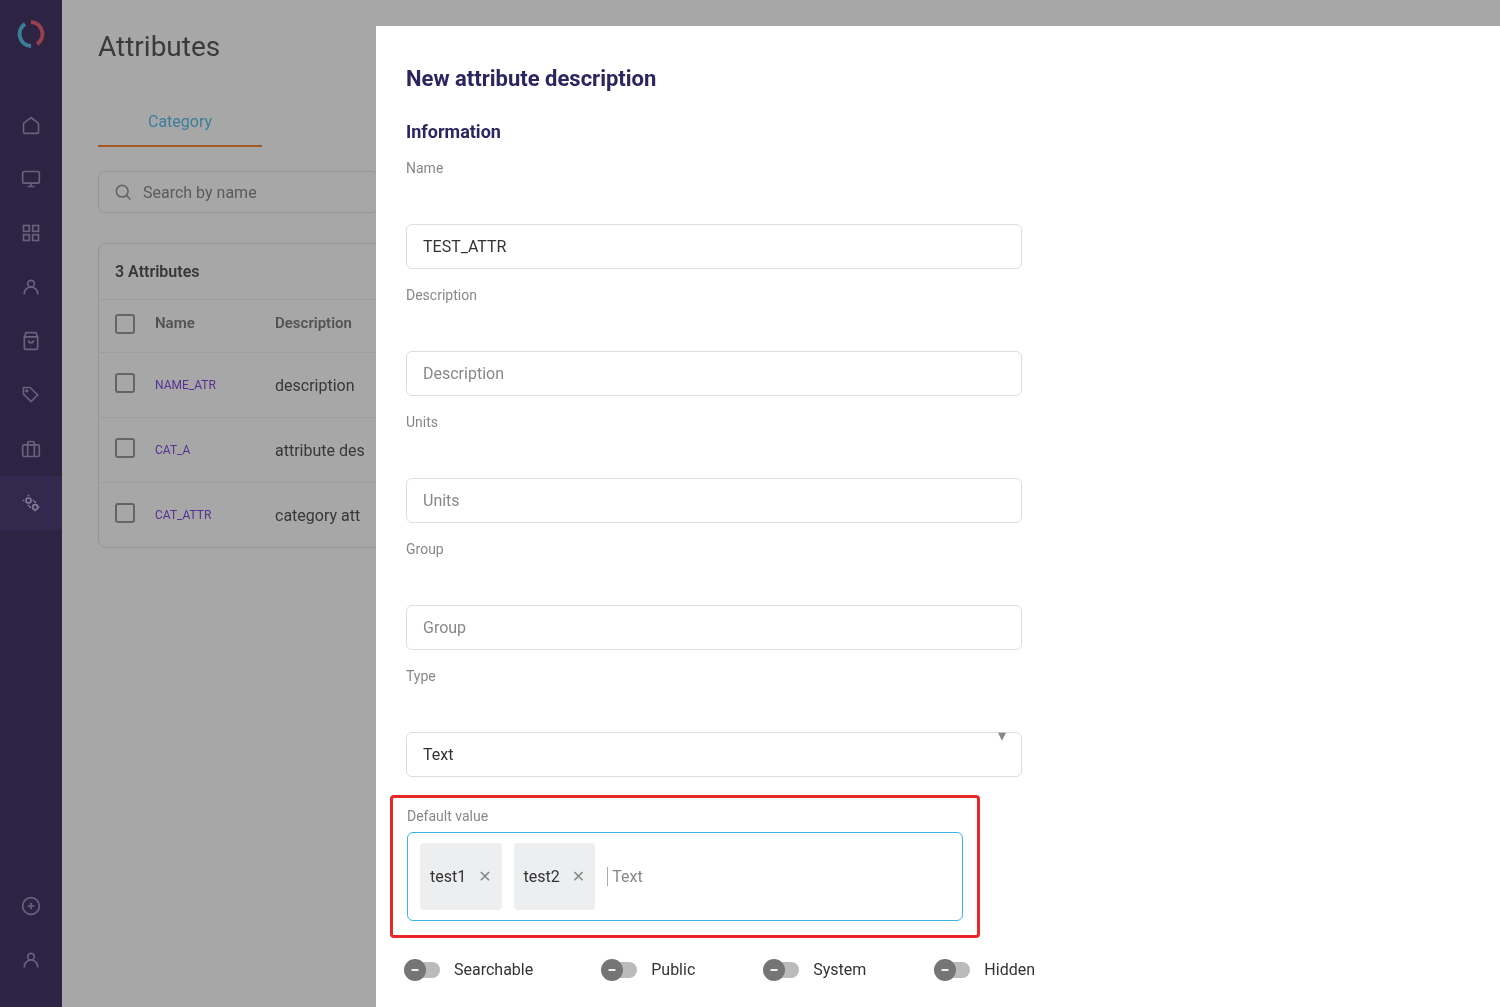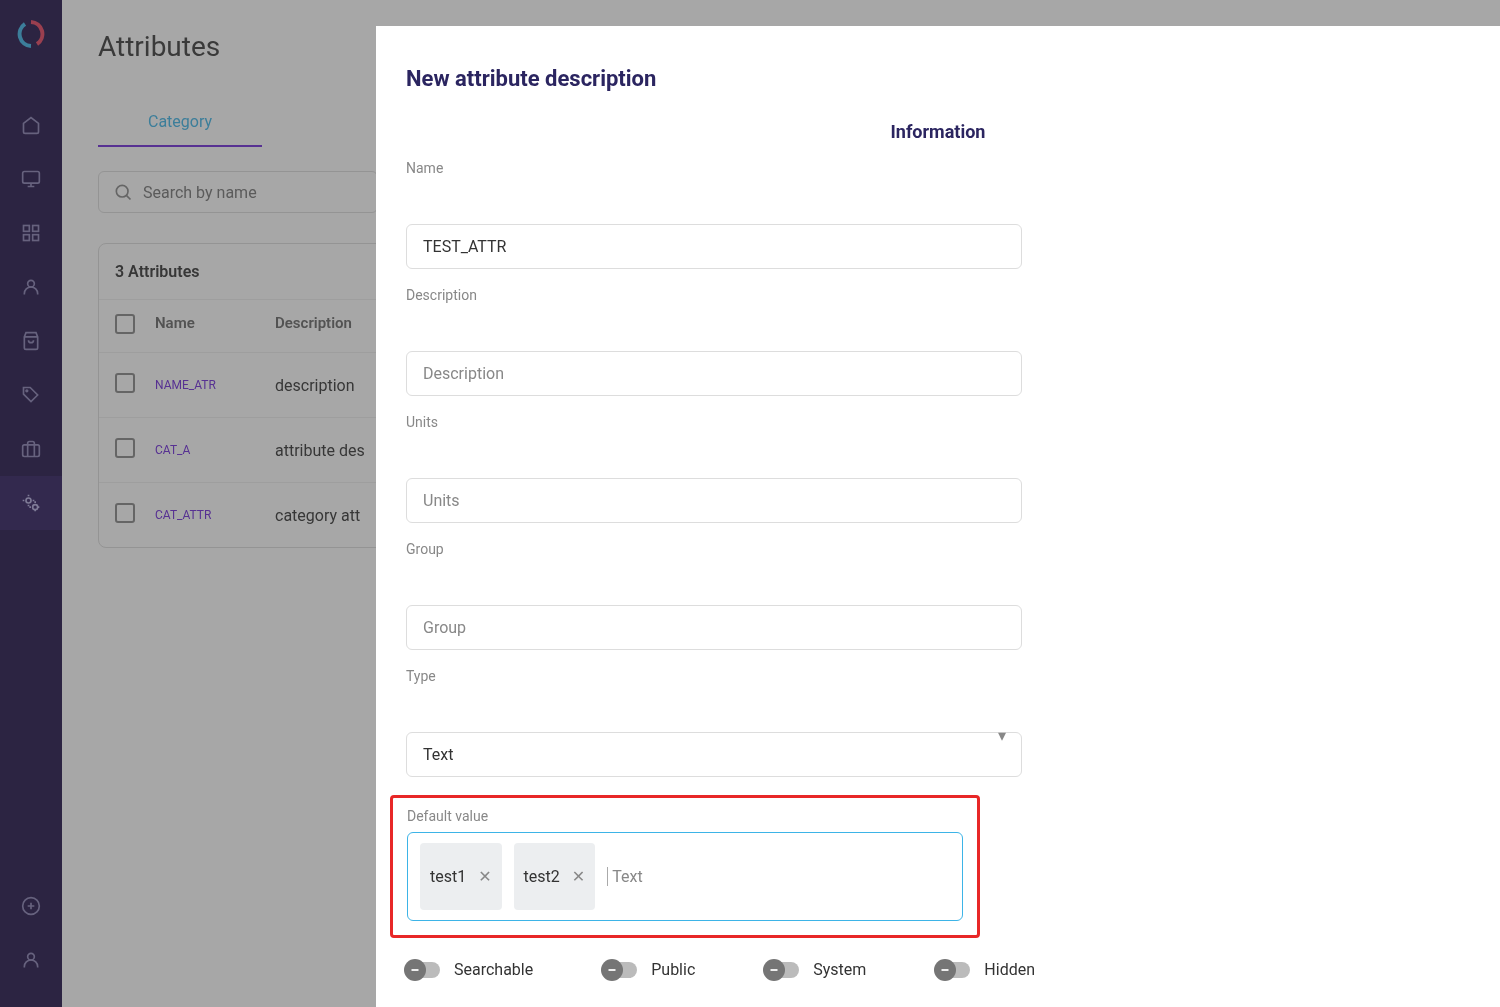--- a/index.html
+++ b/index.html
@@ -8,41 +8,41 @@
 .sidebar { position: absolute; left: 0; top: 0; width: 62px; height: 100%; background: #1f1147; display: flex; flex-direction: column; align-items: center; padding-top: 20px; z-index: 10; }
 .sidebar .logo { width: 28px; height: 28px; margin-bottom: 50px; }
 .sidebar .nav-item { width: 62px; height: 54px; display: flex; align-items: center; justify-content: center; cursor: pointer; }
 .sidebar .nav-item.active { background: #2d1b5e; }
 .sidebar .nav-item svg { width: 20px; height: 20px; }
 .sidebar .bottom-items { margin-top: auto; margin-bottom: 20px; width: 100%; }
 
 .main { position: absolute; left: 62px; top: 0; right: 0; bottom: 0; background: #fff; padding: 30px 36px; }
 .page-title { font-size: 28px; color: #3a3a3a; font-weight: 400; margin-bottom: 35px; }
 .tabs { border-bottom: none; }
-.tab { display: inline-block; padding: 14px 50px; color: #3db4e7; font-size: 16px; border-bottom: 2px solid #6d28d9; text-align: right; }
+.tab { display: inline-block; padding: 14px 50px; color: #3db4e7; font-size: 16px; border-bottom: 2px solid #f97316; text-align: right; }
 .search-wrap { margin-top: 24px; display: flex; align-items: center; border: 1px solid #ddd; border-radius: 6px; padding: 10px 14px; width: 280px; }
 .search-wrap svg { width: 20px; height: 20px; margin-right: 10px; }
 .search-wrap input { border: none; outline: none; font-size: 16px; color: #3b82f6; flex: 1; }
 
 .table-card { margin-top: 30px; border: 1px solid #ddd; border-radius: 8px; }
 .table-header { padding: 18px 16px; font-weight: 600; color: #333; font-size: 16px; }
 .table-cols { display: flex; padding: 14px 16px; border-top: 1px solid #eee; }
 .table-cols .chk { width: 40px; }
 .table-cols .col-name { width: 120px; color: #666; font-weight: 600; font-size: 15px; }
 .table-cols .col-desc { color: #666; font-weight: 600; font-size: 15px; }
 .table-row { display: flex; align-items: center; padding: 20px 16px; border-top: 1px solid #eee; }
 .table-row .chk { width: 40px; }
 .table-row .cell-name { width: 120px; font-size: 12px; color: #6d28d9; }
 .table-row .cell-desc { font-size: 16px; color: #333; }
 .checkbox { width: 20px; height: 20px; border: 2px solid #888; border-radius: 3px; display: inline-block; }
 
 .overlay { position: absolute; left: 0; top: 0; right: 0; bottom: 0; background: rgba(60,60,60,0.45); z-index: 20; }
 .modal { position: absolute; left: 376px; top: 26px; right: 0; bottom: 0; background: #fff; z-index: 30; padding: 40px 30px; overflow-y: auto; }
 .modal-title { font-size: 22px; font-weight: 700; color: #2b2560; margin-bottom: 30px; }
-.section-title { font-size: 18px; font-weight: 700; color: #2b2560; margin-bottom: 18px; text-align: center; }
+.section-title { font-size: 18px; font-weight: 700; color: #2b2560; margin-bottom: 18px; }
 .field { margin-bottom: 18px; width: 616px; }
 .field-label { font-size: 14px; color: #888; margin-bottom: 8px; }
 .field-input { width: 100%; padding: 12px 16px; border: 1px solid #ddd; border-radius: 6px; font-size: 16px; color: #333; outline: none; margin-top: 40px; }
 .field-input::placeholder { color: #888; }
 .select-wrap { position: relative; }
 .select-wrap .chevron { position: absolute; right: 16px; top: 50%; transform: translateY(-50%); color: #888; }
 
 .highlight-box { border: 3px solid #e82727; border-radius: 4px; padding: 8px 14px 14px; width: 590px; margin-left: -16px; }
 .highlight-box .field-label { margin-top: 2px; }
 .tags-input { display: flex; align-items: center; gap: 12px; border: 1px solid #3db4e7; border-radius: 6px; padding: 10px 12px; }

